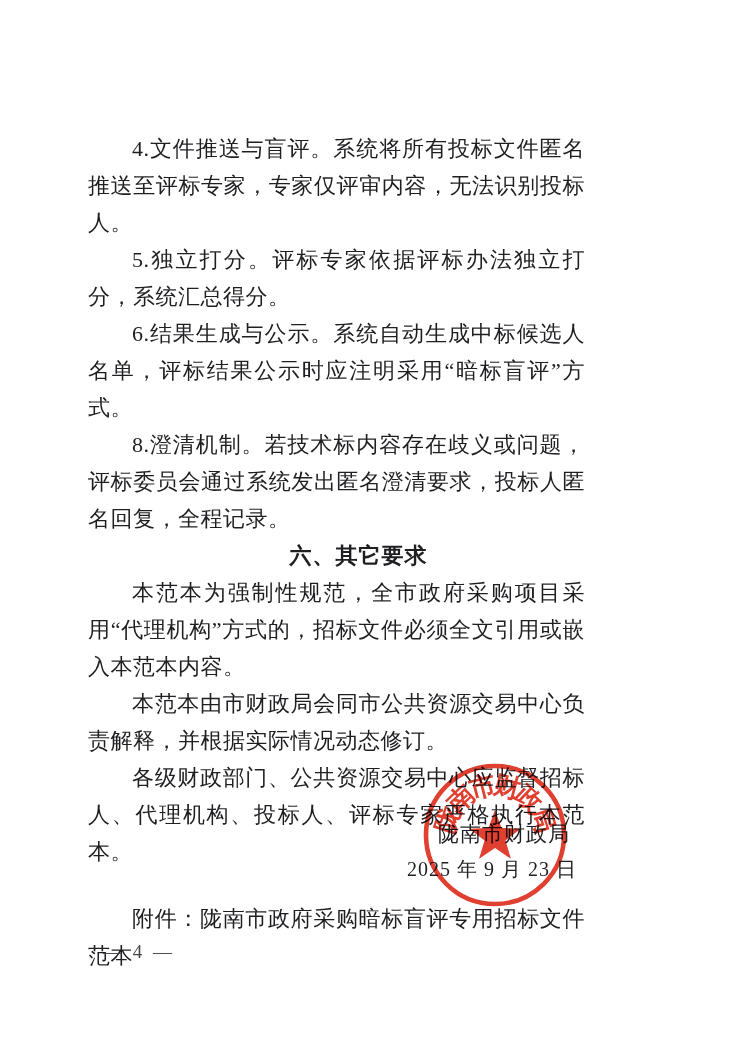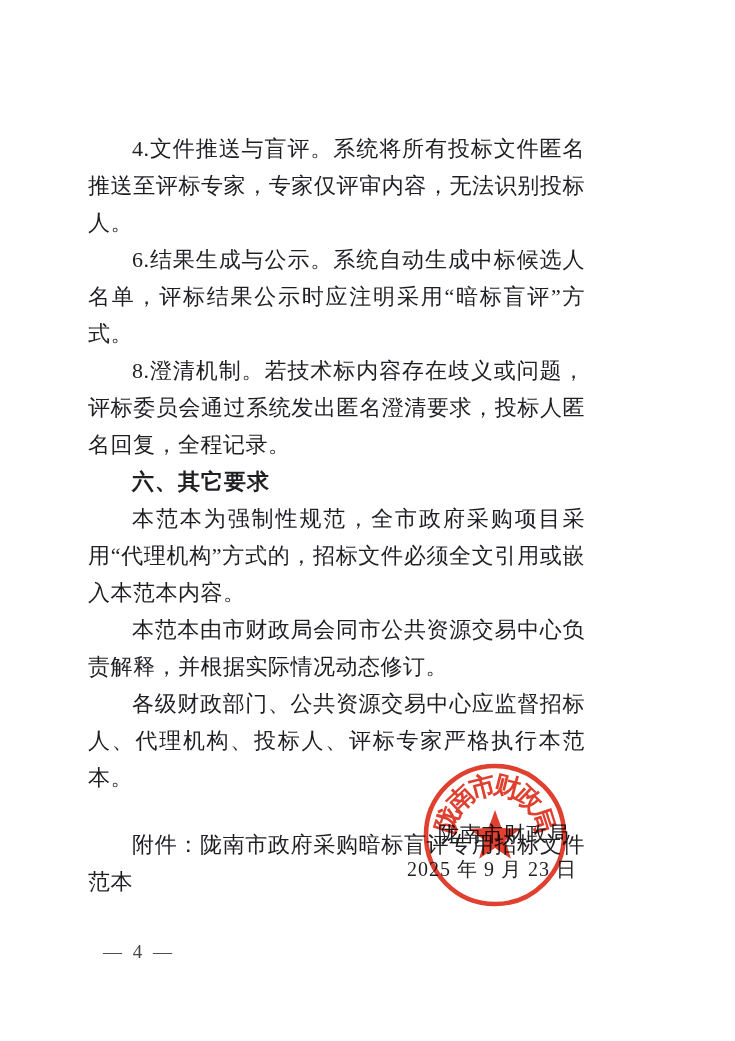--- a/index.html
+++ b/index.html
@@ -32,20 +32,21 @@
     word-break: break-all;
   }
   .section-heading {
     margin: 0;
     font-size: 22px;
     line-height: 37px;
     text-indent: 44px;
     font-weight: bold;
     font-family: "Liberation Sans", "DejaVu Sans", sans-serif;
     letter-spacing: 1px;
+    text-align: center;
   }
   .attachment {
     margin-top: 30px;
   }
   .seal-block {
     position: absolute;
     left: 0;
     top: 0;
     width: 735px;
     height: 1041px;
@@ -88,20 +89,21 @@
     white-space: nowrap;
   }
 </style>
 </head>
 <body>
 
 <div class="page">
 
   <div class="content">
     <p class="para">4.文件推送与盲评。系统将所有投标文件匿名推送至评标专家，专家仅评审内容，无法识别投标人。</p>
+    <p class="para">5.独立打分。评标专家依据评标办法独立打分，系统汇总得分。</p>
     <p class="para">6.结果生成与公示。系统自动生成中标候选人名单，评标结果公示时应注明采用“暗标盲评”方式。</p>
     <p class="para">8.澄清机制。若技术标内容存在歧义或问题，评标委员会通过系统发出匿名澄清要求，投标人匿名回复，全程记录。</p>
     <p class="section-heading">六、其它要求</p>
     <p class="para">本范本为强制性规范，全市政府采购项目采用“代理机构”方式的，招标文件必须全文引用或嵌入本范本内容。</p>
     <p class="para">本范本由市财政局会同市公共资源交易中心负责解释，并根据实际情况动态修订。</p>
     <p class="para">各级财政部门、公共资源交易中心应监督招标人、代理机构、投标人、评标专家严格执行本范本。</p>
     <p class="para attachment">附件：陇南市政府采购暗标盲评专用招标文件范本</p>
   </div>
 
   <div class="seal-block">

